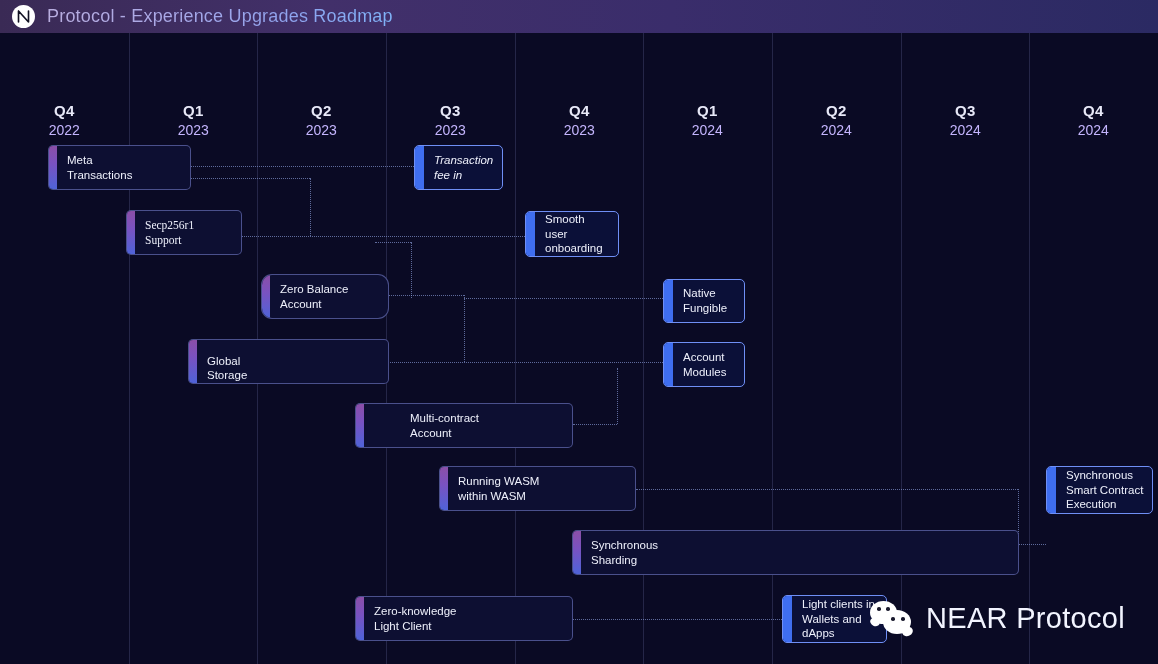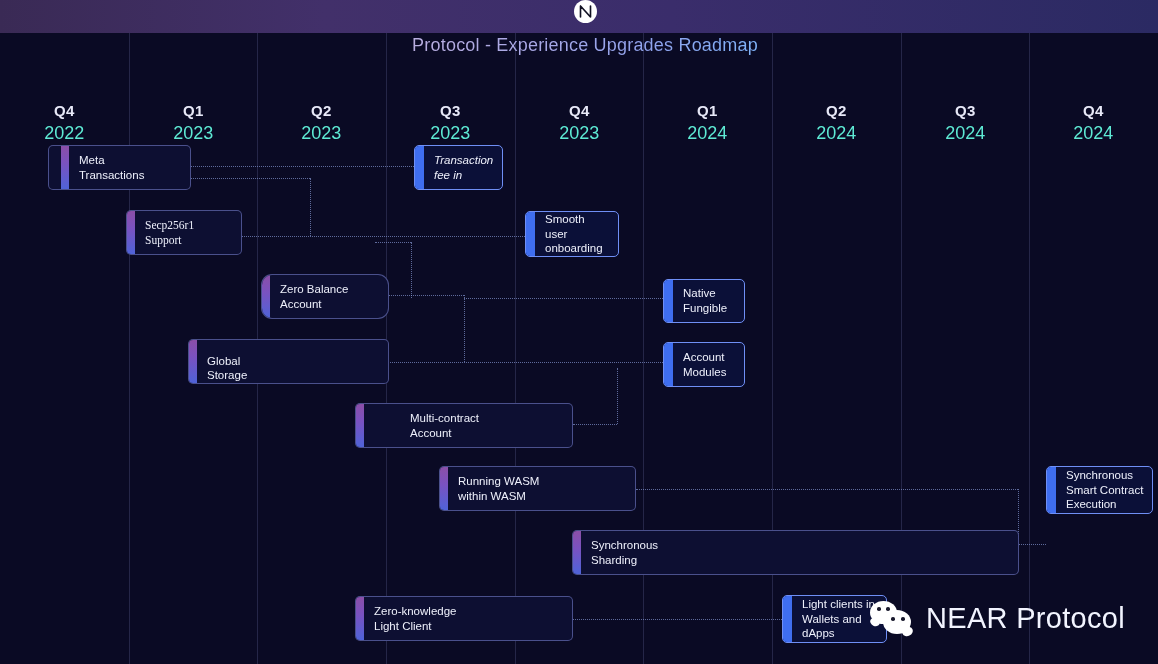--- a/index.html
+++ b/index.html
@@ -8,21 +8,21 @@
     background: #07071c;
     font-family: "Liberation Sans", sans-serif;
     overflow: hidden;
   }
   #root { position: relative; width: 1158px; height: 664px; background: #0a0a24; }
 
   
   .header {
     position: absolute; left: 0; top: 0; width: 1158px; height: 33px;
     background: linear-gradient(90deg, #3a2a55 0%, #42306a 28%, #3a2d6b 58%, #2b2a63 100%);
-    display: flex; align-items: center; gap: 12px; padding-left: 12px; flex-direction: column;
+    display: flex; align-items: center; gap: 12px; padding-left: 12px;
   }
   .logo-circle {
     width: 23px; height: 23px; border-radius: 50%;
     background: #ffffff; display: flex; align-items: center; justify-content: center;
     flex: 0 0 auto;
   }
   .header-title {
     font-size: 18px; letter-spacing: .2px;
     background: linear-gradient(90deg, #b9aee0 0%, #a9a8e6 35%, #8fa3ee 70%, #7fb2f7 100%);
     -webkit-background-clip: text; background-clip: text; color: transparent;
@@ -33,21 +33,21 @@
   .grid { position: absolute; left: 0; top: 33px; width: 1158px; height: 631px; }
   .col-line {
     position: absolute; top: 0; width: 1px; height: 631px;
     background: rgba(138,142,200,.22);
   }
   .col-head {
     position: absolute; top: 20px; width: 120px; text-align: center;
     color: #e8e9f8; line-height: 1.35; pointer-events: none;
   }
   .col-head .q { font-size: 15px; font-weight: bold; letter-spacing: .4px; margin-top: 48px; }
-  .col-head .y { font-size: 18px; color: #5eead4; font-weight: normal; }
+  .col-head .y { font-size: 14px; color: #c4b5fd; font-weight: normal; }
 
   
   .conn { position: absolute; }
   .conn.h {
     height: 0; border-top: 1px dotted rgba(150,170,235,.60);
   }
   .conn.v {
     width: 0; border-left: 1px dotted rgba(150,170,235,.60);
   }
 
@@ -160,21 +160,21 @@
         <div class="conn h" style="left: 464px; top: 265px; width: 199px;"></div>
         <div class="conn h" style="left: 375px; top: 329px; width: 288px;"></div>
         <div class="conn h" style="left: 573px; top: 391px; width: 44px;"></div>
         <div class="conn v" style="left: 617px; top: 335px; height: 56px;"></div>
         <div class="conn h" style="left: 636px; top: 456px; width: 382px;"></div>
         <div class="conn v" style="left: 1018px; top: 456px; height: 55px;"></div>
         <div class="conn h" style="left: 1018px; top: 511px; width: 28px;"></div>
         <div class="conn h" style="left: 573px; top: 586px; width: 209px;"></div>
       </div>
     <div id="bars">
-        <div class="bar purple" style="left: 48px; top: 112px; width: 143px; height: 45px; padding-left: 12px;">
+        <div class="bar purple" style="left: 48px; top: 112px; width: 143px; height: 45px;">
           <div class="accent"></div>
           <div class="label">Meta
 Transactions</div>
         </div>
         <div class="bar blue" style="left: 414px; top: 112px; width: 89px; height: 45px; font-style: italic;">
           <div class="accent"></div>
           <div class="label">Transaction
 fee in</div>
         </div>
         <div class="bar purple" style="left: 126px; top: 177px; width: 116px; height: 45px; font-family: Liberation Serif, serif;">

